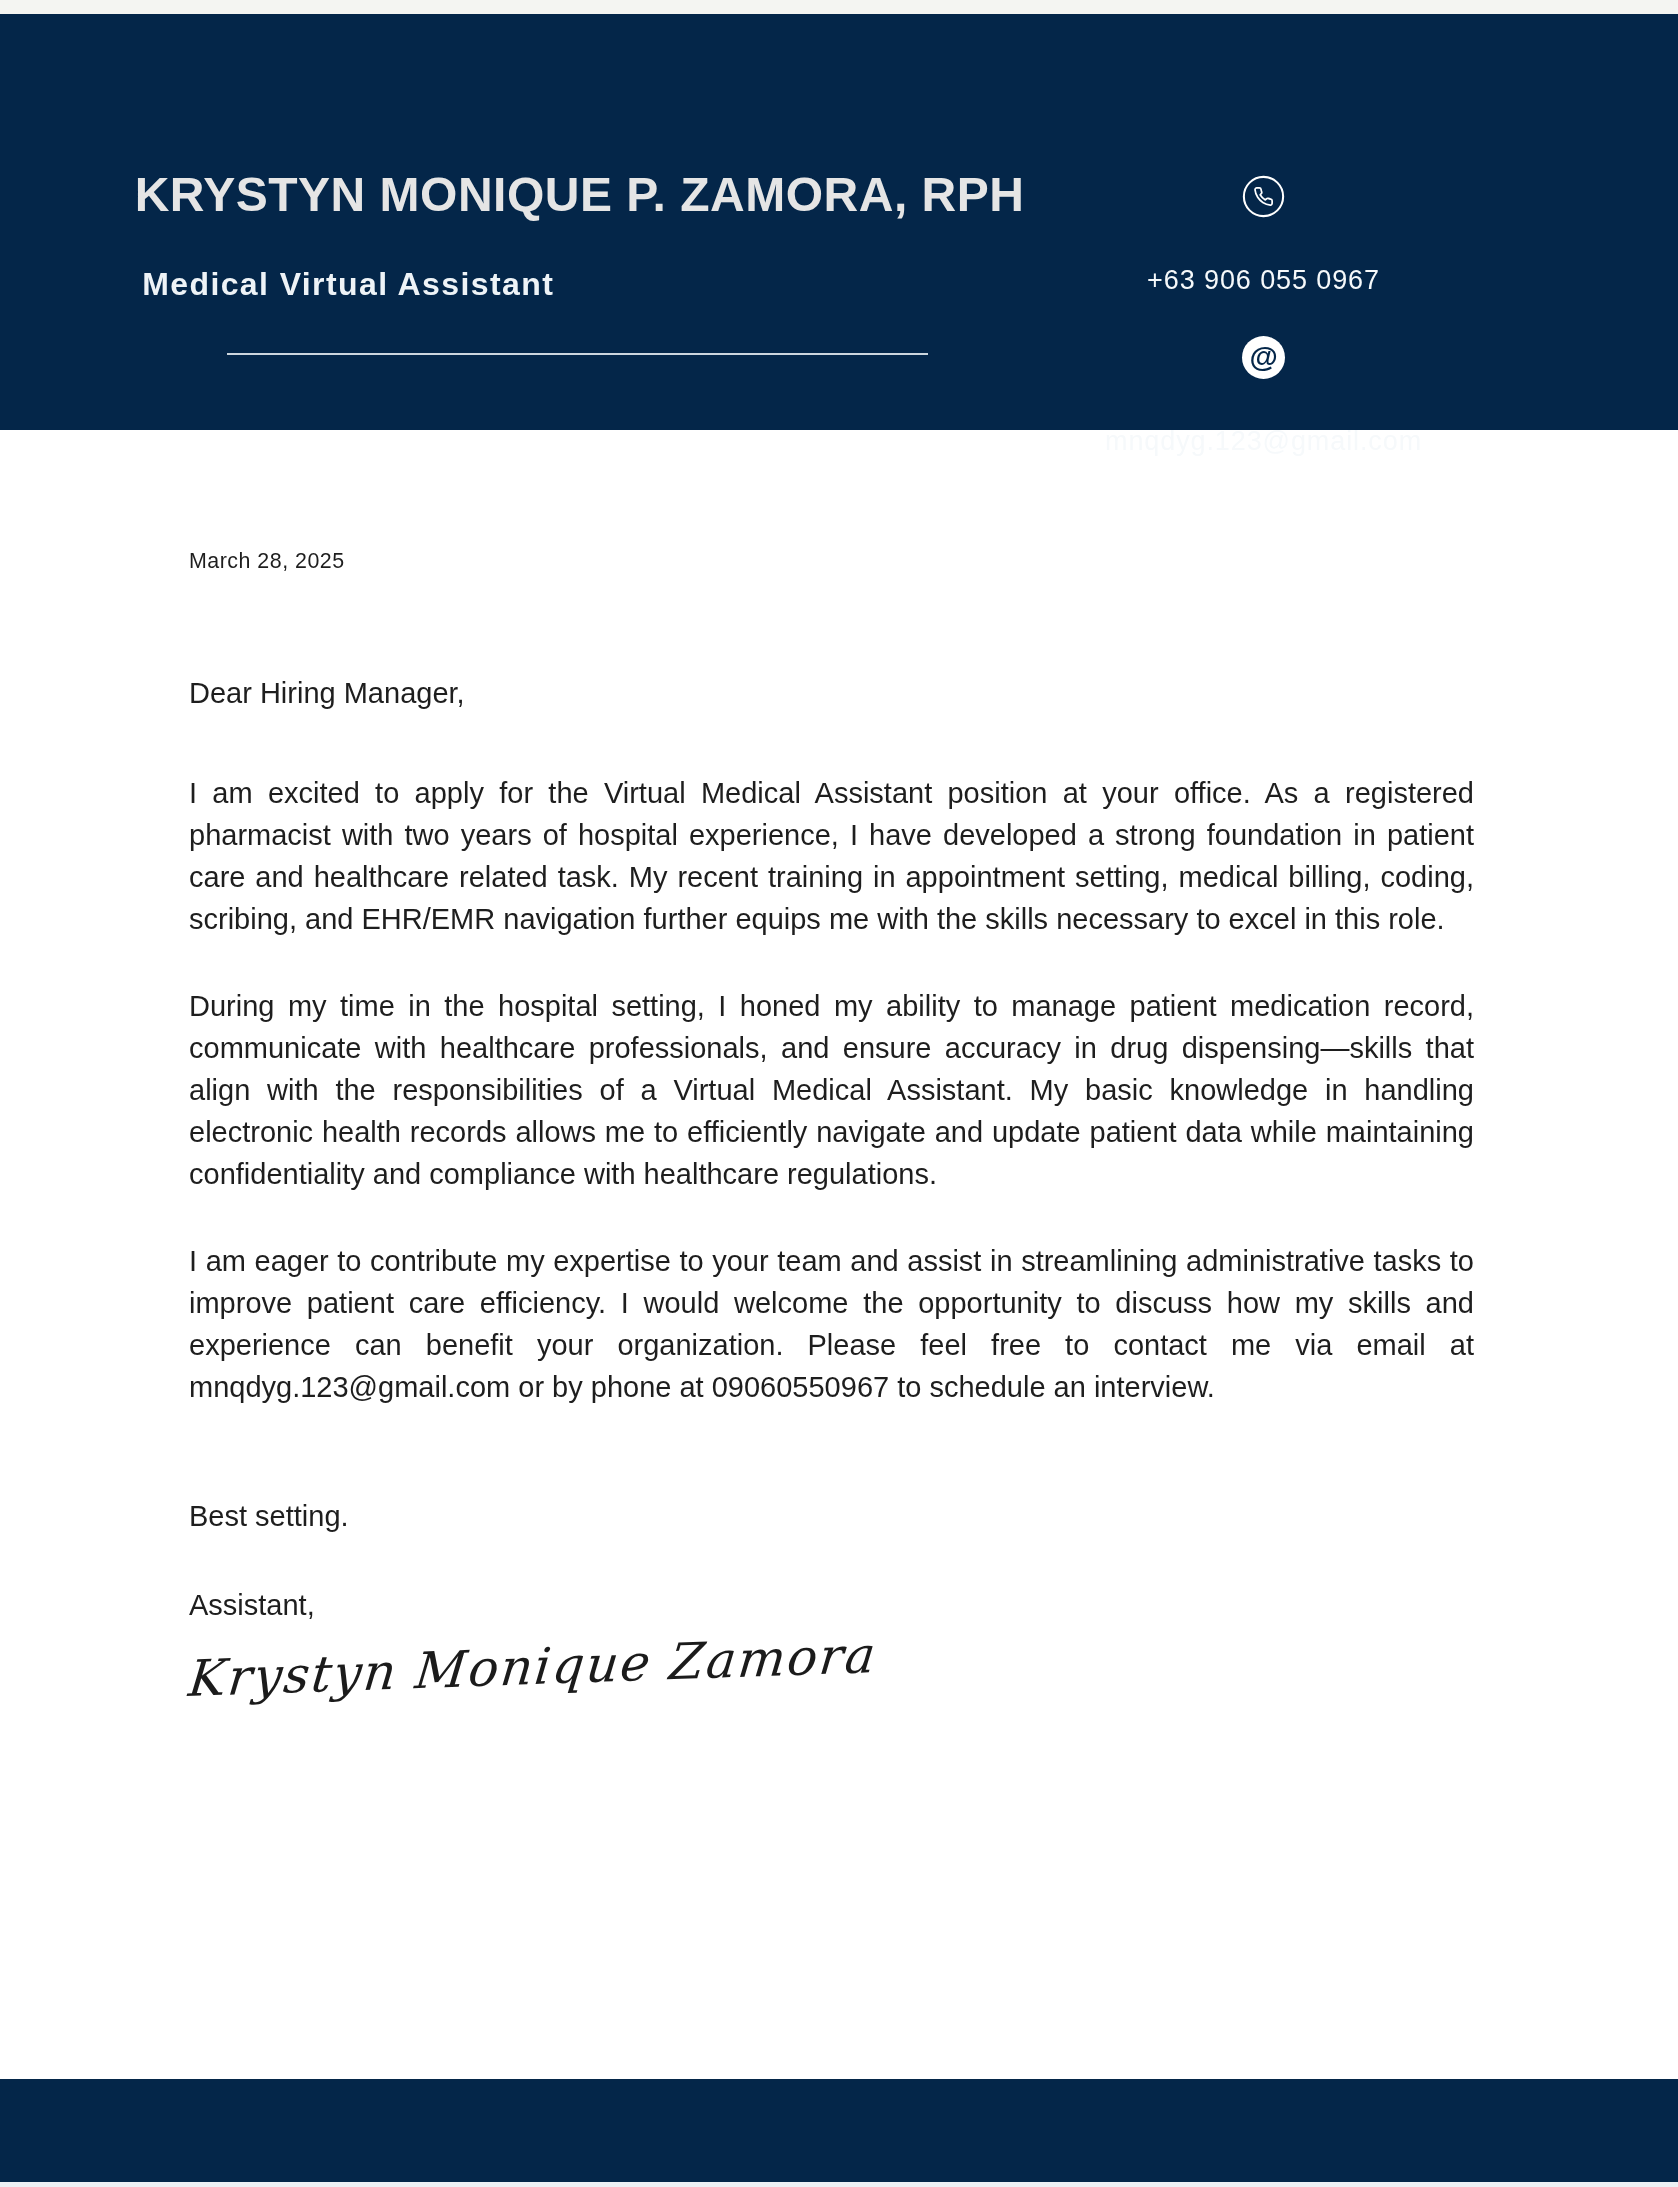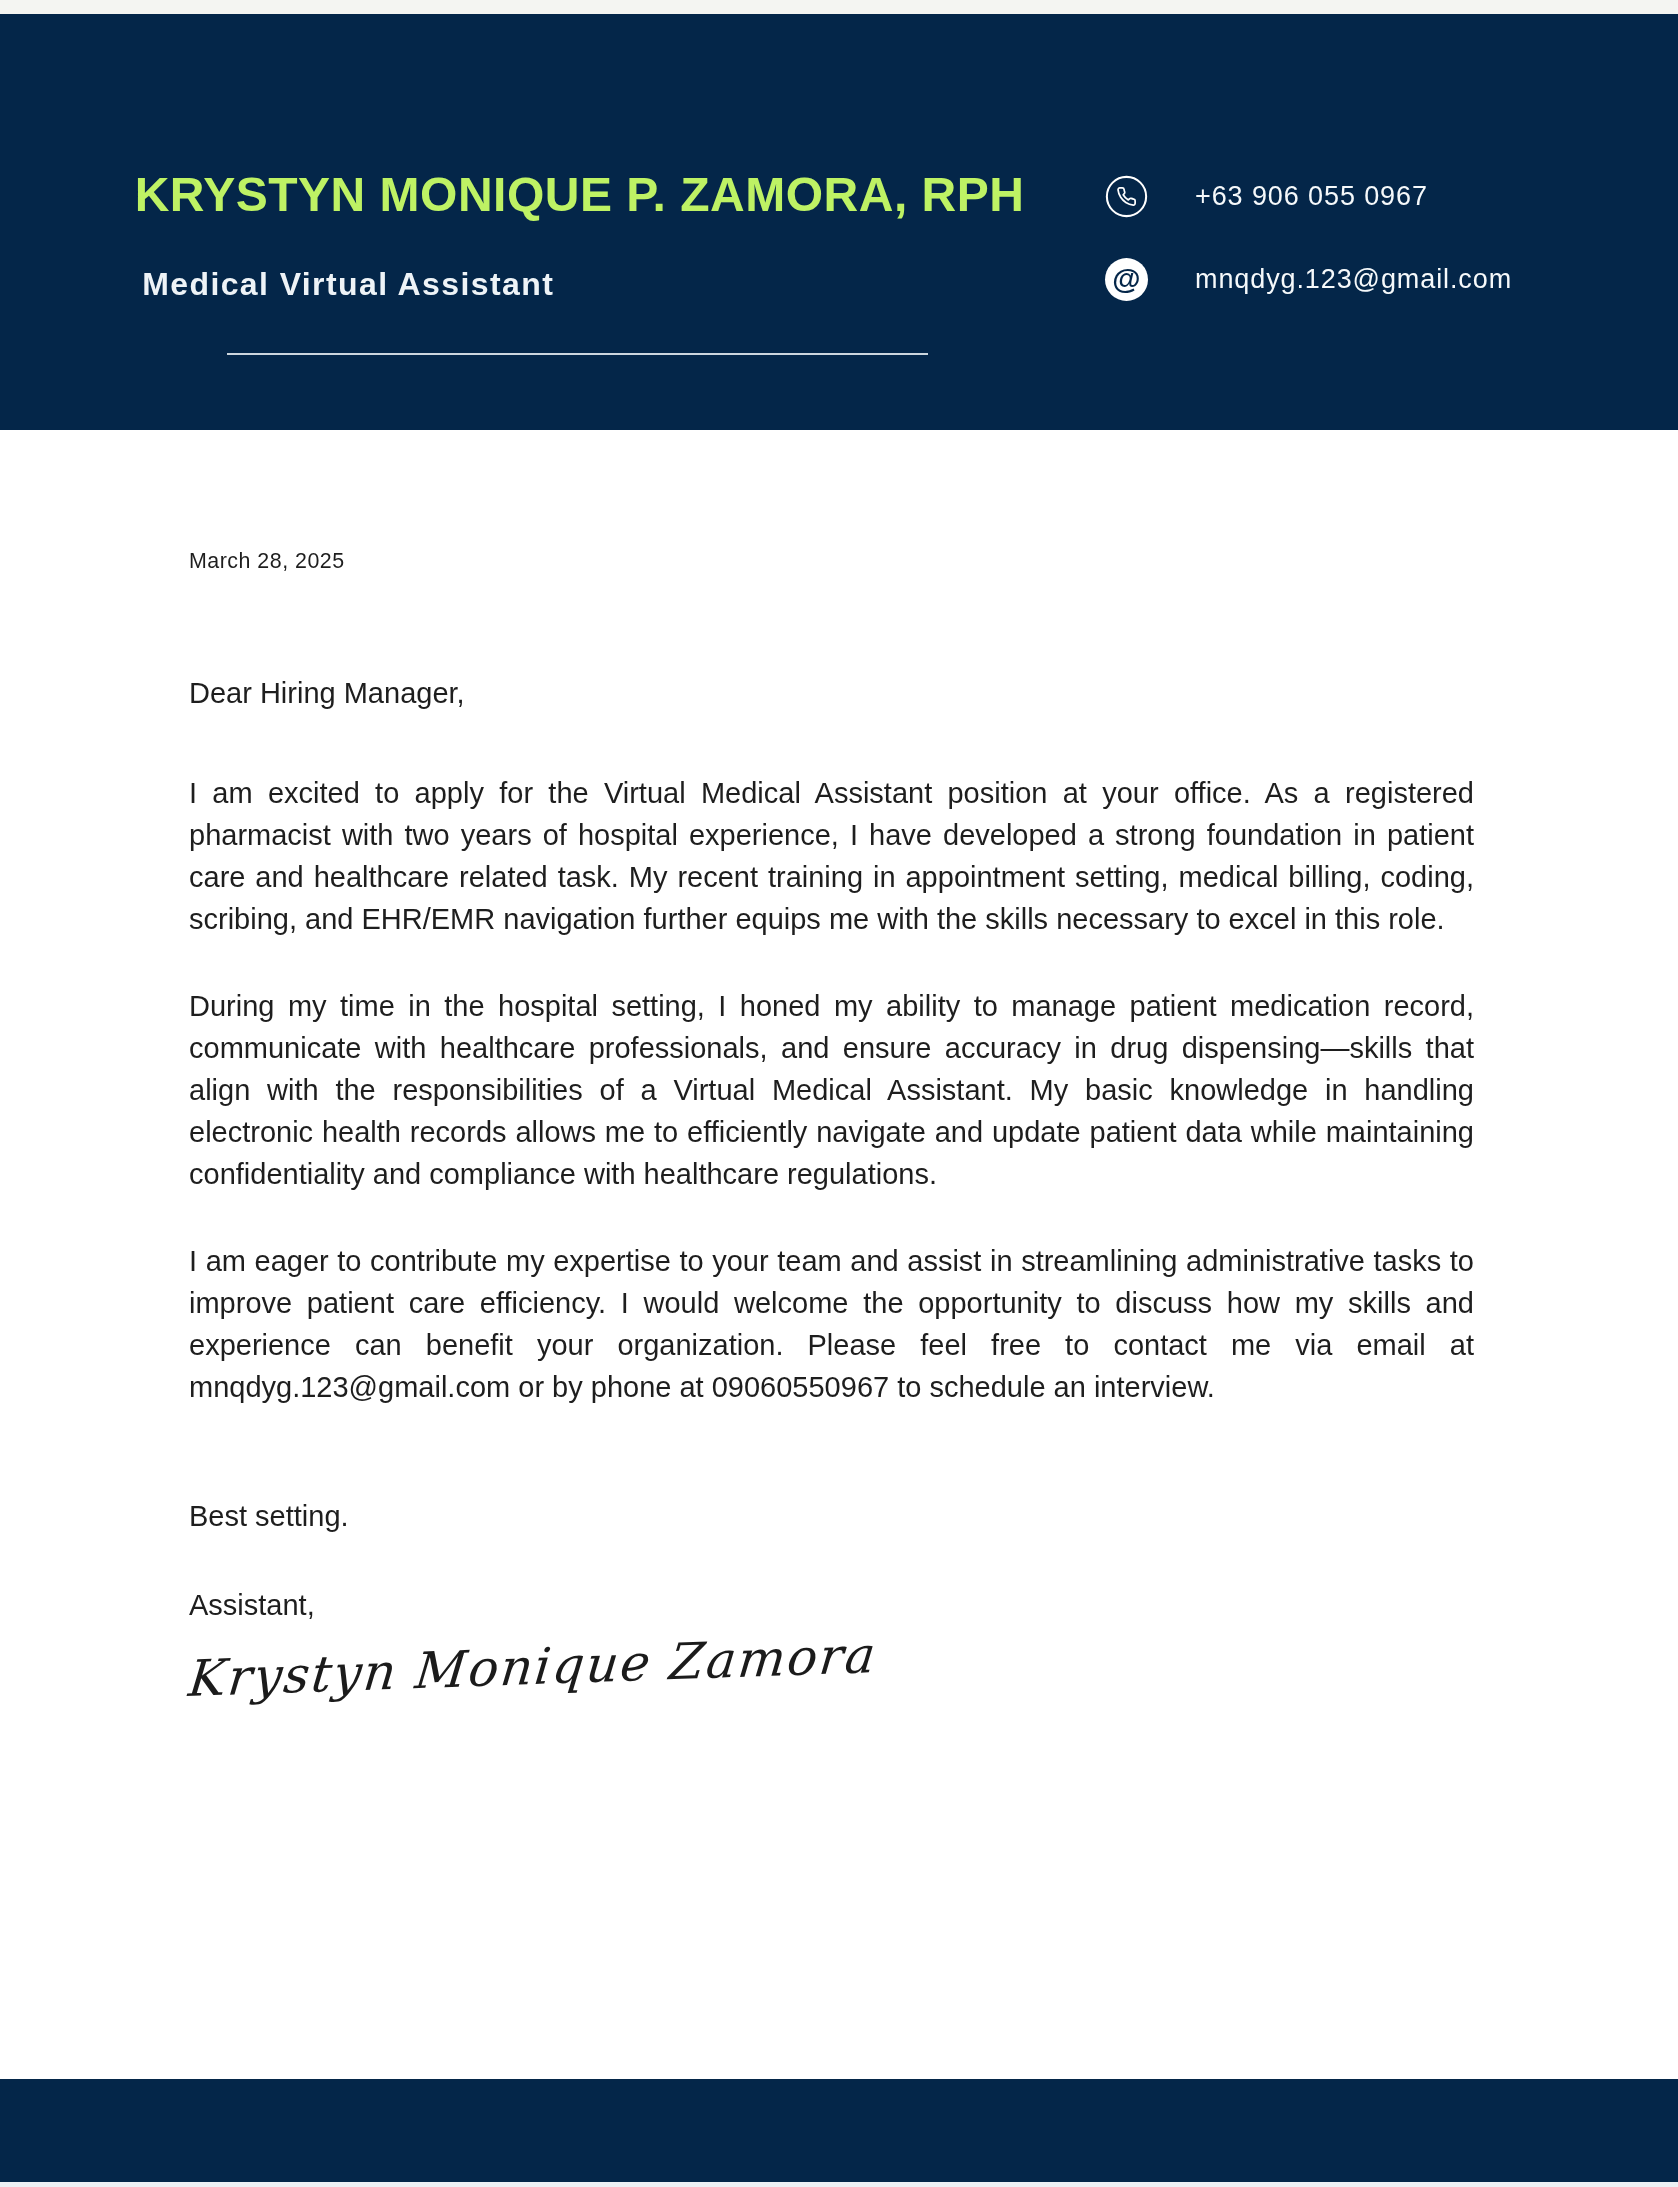--- a/index.html
+++ b/index.html
@@ -26,39 +26,39 @@
   
   .header {
     position: absolute; left: 0; top: 14px; width: 100%; height: 416px;
     background: #042649;
     color: #ffffff;
   }
   .identity { position: absolute; left: 131px; top: 157px; }
   .name {
     margin: 0; padding-left: 3.7px;
     font-size: 48px; line-height: 48px; font-weight: 700;
-    letter-spacing: 0.5px; color: #bef264;
+    letter-spacing: 0.5px; color: #e5e5e5;
     white-space: nowrap;
   }
   .job-title {
     margin: 47px 0 0 0; padding-left: 11.2px;
     font-size: 32px; line-height: 37px; font-weight: 700;
     letter-spacing: 1.4px; color: #eef3f7;
     white-space: nowrap;
   }
   .divider {
     margin-top: 50px; width: 701px; height: 1.9px;
     background: #ccd6de; border: none;
   }
 
   .contact {
     position: absolute; left: 1105px; top: 161px;
     display: flex; flex-direction: column; gap: 40px;
   }
-  .contact-row { display: flex; align-items: center; gap: 47px; }
+  .contact-row { display: flex; align-items: center; gap: 47px; flex-direction: column; }
   .contact-icon { width: 43px; height: 43px; flex: 0 0 auto; }
   .at-circle {
     width: 43px; height: 43px; border-radius: 50%;
     background: #ffffff; color: #042649;
     display: flex; align-items: center; justify-content: center;
     font-size: 29px; font-weight: 700; line-height: 1;
   }
   .contact-text {
     font-size: 27px; letter-spacing: 0.9px; color: #f6f9fb; white-space: nowrap;
   }

